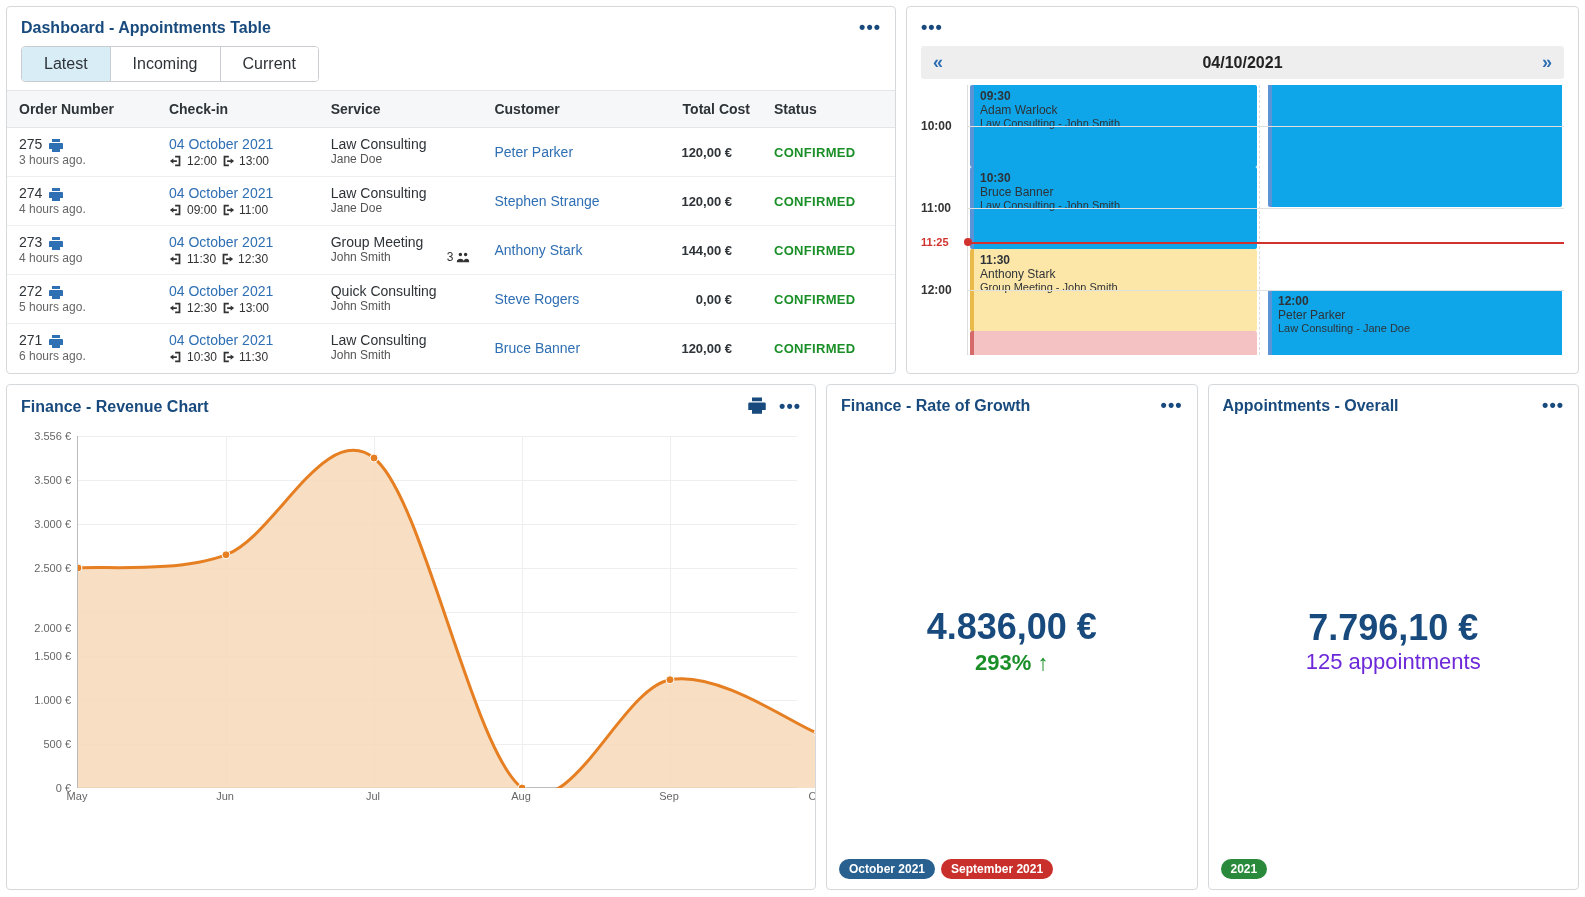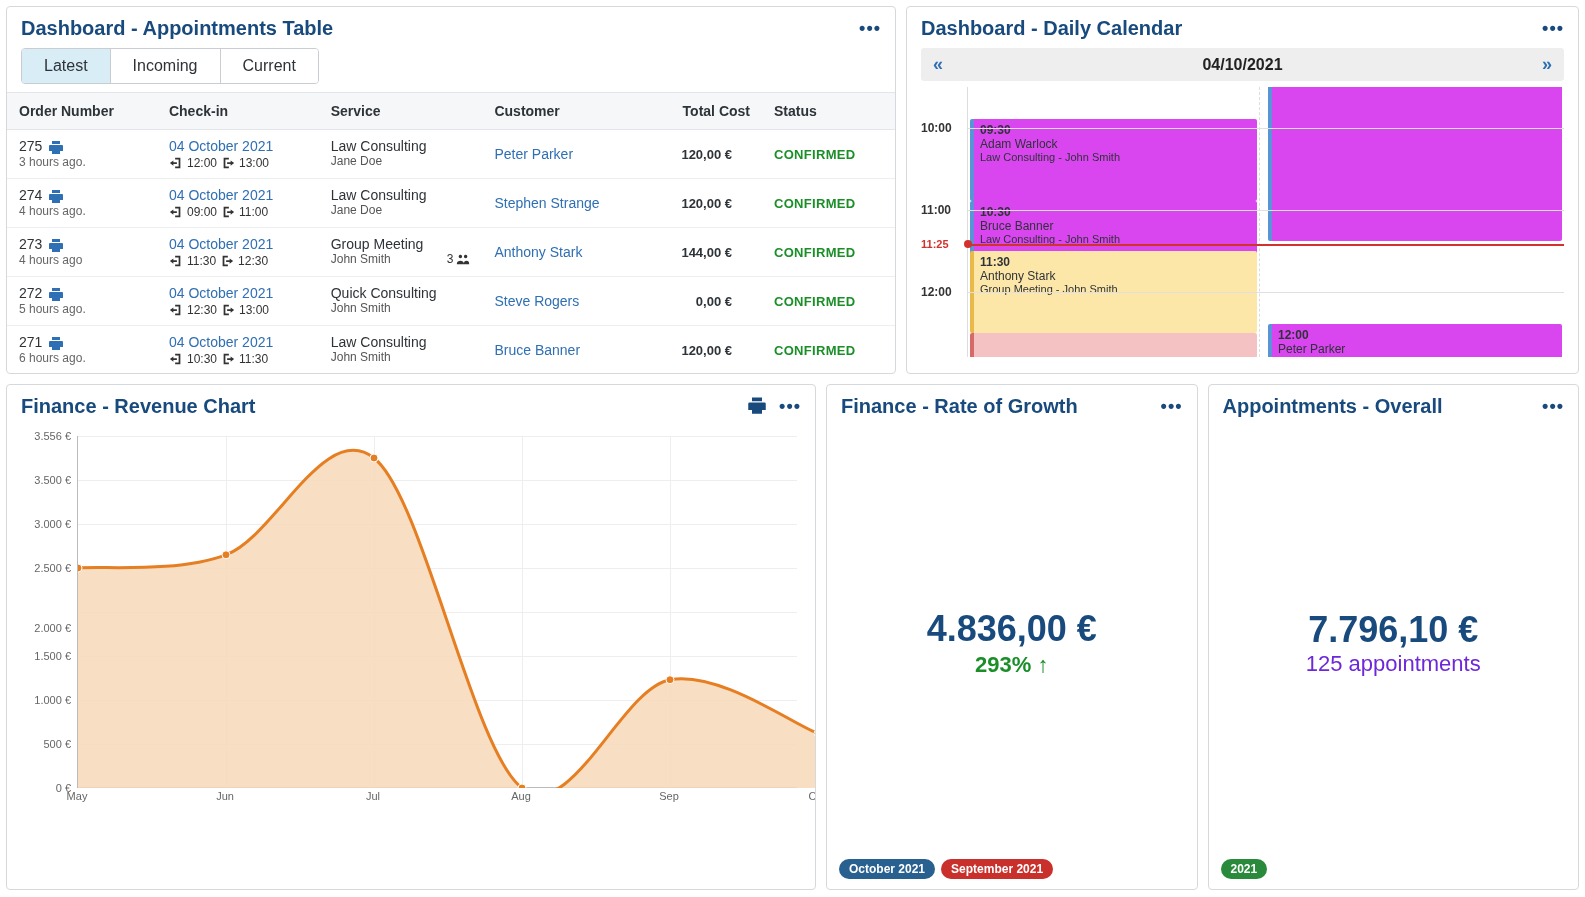--- a/index.html
+++ b/index.html
@@ -1,20 +1,20 @@
 <!DOCTYPE html>
 <html><head>
 <meta charset="utf-8">
 <style>
 * { box-sizing: border-box; margin: 0; padding: 0; }
 body { font-family: -apple-system, BlinkMacSystemFont, "Segoe UI", Helvetica, Arial, sans-serif; background: #fff; color: #2e3338; font-size: 13px; padding: 6px; }
 .grid { display: grid; grid-template-columns: 890px 1fr; grid-template-rows: 368px 1fr; gap: 10px; height: 884px; }
 .panel { border: 1px solid #d6d9dc; border-radius: 4px; background: #fff; overflow: hidden; position: relative; }
 .panel-header { display: flex; justify-content: space-between; align-items: center; padding: 10px 14px 8px 14px; }
-.panel-title { color: #184a7d; font-size: 20px; font-weight: 700; }
+.panel-title { color: #184a7d; font-size: 16px; font-weight: 700; }
 .panel-actions { display: flex; gap: 12px; align-items: center; color: #184a7d; }
 .ellipsis-icon { font-size: 18px; letter-spacing: 1px; cursor: pointer; color: #184a7d; font-weight: 900; }
 
 
 .tabs { display: inline-flex; border: 1px solid #c9ccd0; border-radius: 4px; margin: 0 14px 8px 14px; overflow: hidden; }
 .tab { padding: 8px 22px; font-size: 16px; background: #fff; cursor: pointer; border-right: 1px solid #c9ccd0; }
 .tab:last-child { border-right: none; }
 .tab.active { background: #d9edf7; }
 
 
@@ -51,21 +51,21 @@
 .cal-col { position: absolute; top: 0; bottom: 0; }
 .col1 { left: 0; width: 49%; border-right: 1px dashed #ddd; }
 .col2 { left: 50%; width: 50%; }
 .hr-line { position: absolute; left: 0; right: 0; border-top: 1px solid #e0e0e0; }
 .now-line { position: absolute; left: 0; right: 0; border-top: 2px solid #d2322d; }
 .now-dot { position: absolute; width: 8px; height: 8px; background: #d2322d; border-radius: 50%; left: -4px; transform: translateY(-4px); }
 .evt { position: absolute; left: 2px; right: 2px; border-left: 4px solid; border-radius: 2px; padding: 4px 6px; font-size: 11px; overflow: hidden; }
 .evt .t { font-weight: 700; font-size: 12px; }
 .evt .n { font-size: 12px; }
 .evt .s { font-size: 11px; }
-.evt-blue { background: #d946ef; border-color: #5a94d6; margin-top: 32px; }
+.evt-blue { background: #0ea5e9; border-color: #5a94d6; }
 .evt-yellow { background: #fde7a8; border-color: #e9b949; }
 .evt-red { background: #f4c2c2; border-color: #d66a6a; }
 
 
 .bottom { display: grid; grid-template-columns: 810px 1fr 1fr; gap: 10px; }
 .chart-wrap { padding: 4px 14px 10px 14px; }
 .chart-area { position: relative; height: 380px; }
 .y-axis { position: absolute; left: 0; top: 0; bottom: 22px; width: 56px; }
 .y-tick { position: absolute; right: 6px; font-size: 11px; color: #666; transform: translateY(-50%); }
 .plot { position: absolute; left: 56px; right: 4px; top: 6px; bottom: 22px; border-left: 1px solid #bbb; border-bottom: 1px solid #bbb; }
@@ -287,21 +287,20 @@
             <td style="vertical-align: middle;"><span class="cust-link">Bruce Banner</span></td>
             <td class="cost-cell" style="vertical-align: middle;">120,00 €</td>
             <td style="vertical-align: middle;"><span class="status-confirmed">CONFIRMED</span></td>
           </tr>
         </tbody>
     </table>
   </div>
 
   <div class="panel">
     <div class="panel-header">
-      <div class="panel-title">Dashboard - Daily Calendar</div>
       <div class="panel-actions">
         <span class="ellipsis-icon">•••</span>
       </div>
     </div>
     <div class="cal-nav">
       <span class="nav-btn">«</span>
       <span class="date">04/10/2021</span>
       <span class="nav-btn">»</span>
     </div>
     <div class="cal-body">

